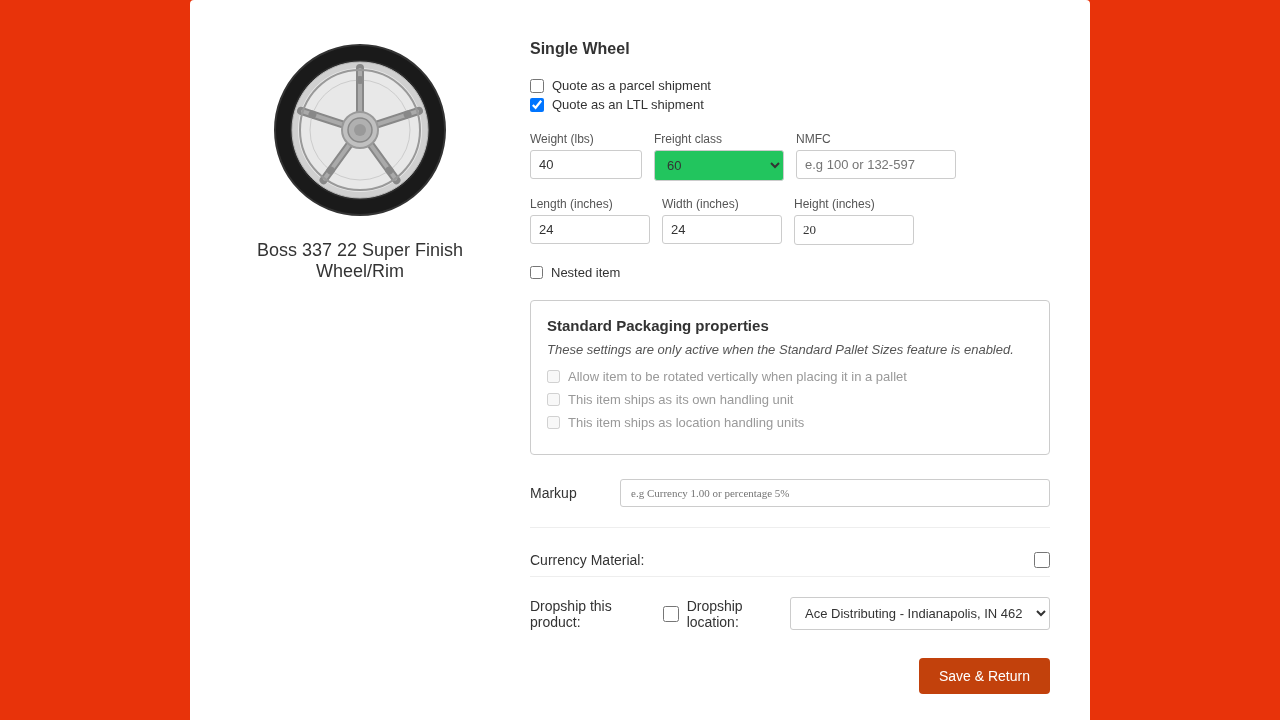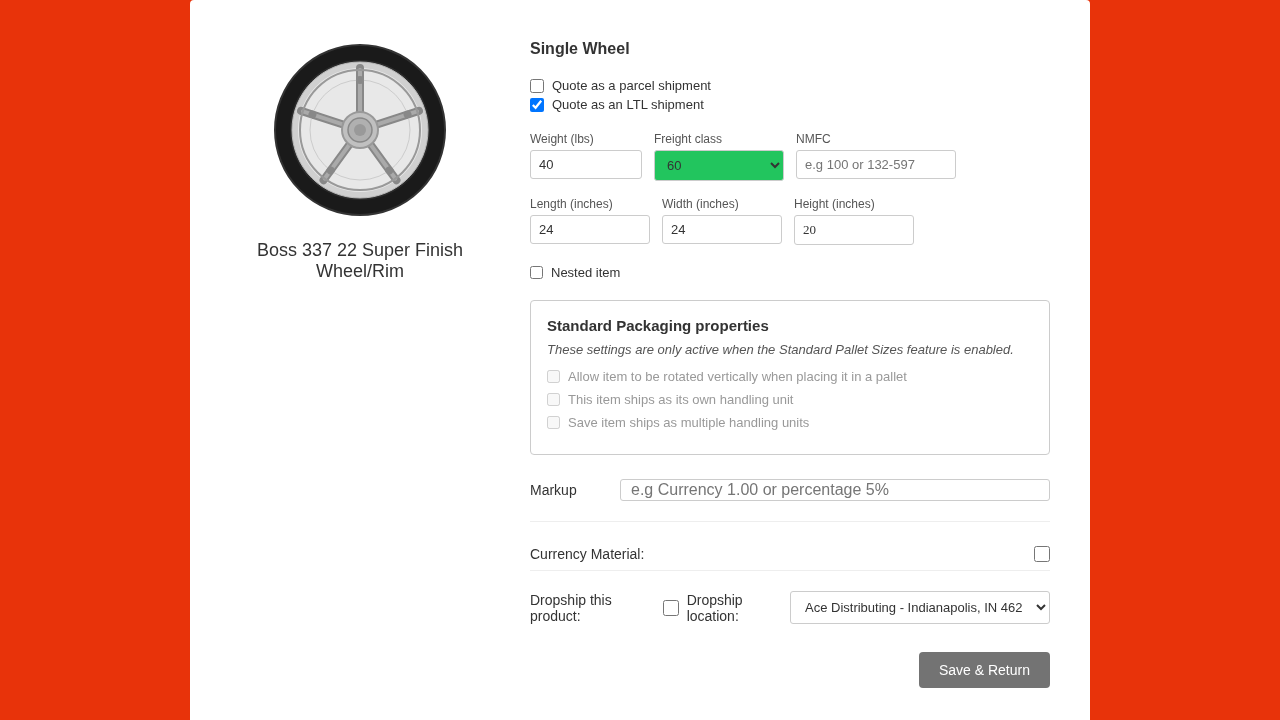--- a/index.html
+++ b/index.html
@@ -162,24 +162,25 @@
     }
     .markup-label {
       font-size: 14px;
       color: #333;
       min-width: 70px;
     }
     .markup-input {
       flex: 1;
       border: 1px solid #ccc;
       border-radius: 3px;
-      padding: 1px 10px;
-      font-size: 16px;
+      padding: 7px 10px;
+      font-size: 11px;
       color: #aaa;
       outline: none;
+      font-family: Liberation Serif, serif;
     }
     .hazmat-row {
       display: flex;
       align-items: center;
       justify-content: space-between;
       margin-top: 4px;
       padding-bottom: 8px;
       border-bottom: 1px solid #eee;
     }
     .hazmat-label {
@@ -227,21 +228,21 @@
       outline: none;
       background: #fff;
       cursor: pointer;
     }
     .save-row {
       display: flex;
       justify-content: flex-end;
       margin-top: 12px;
     }
     .save-btn {
-      background-color: #737373;
+      background-color: #c2410c;
       color: #fff;
       border: none;
       border-radius: 4px;
       padding: 10px 20px;
       font-size: 14px;
       cursor: pointer;
       font-weight: 500;
     }
     .divider {
       border: none;
@@ -374,21 +375,21 @@
       <div class="packaging-checkbox-row">
         <input type="checkbox" id="pkg-cb1" disabled="" style="">
         <label for="pkg-cb1">Allow item to be rotated vertically when placing it in a pallet</label>
       </div>
       <div class="packaging-checkbox-row">
         <input type="checkbox" id="pkg-cb2" disabled="" style="">
         <label for="pkg-cb2">This item ships as its own handling unit</label>
       </div>
       <div class="packaging-checkbox-row">
         <input type="checkbox" id="pkg-cb3" disabled="" style="">
-        <label for="pkg-cb3">Save item ships as multiple handling units</label>
+        <label for="pkg-cb3">This item ships as location handling units</label>
       </div>
     </div>
 
     <div class="markup-row">
       <span class="markup-label">Markup</span>
       <input type="text" class="markup-input" placeholder="e.g Currency 1.00 or percentage 5%" style="">
     </div>
 
     <hr class="divider">
 

